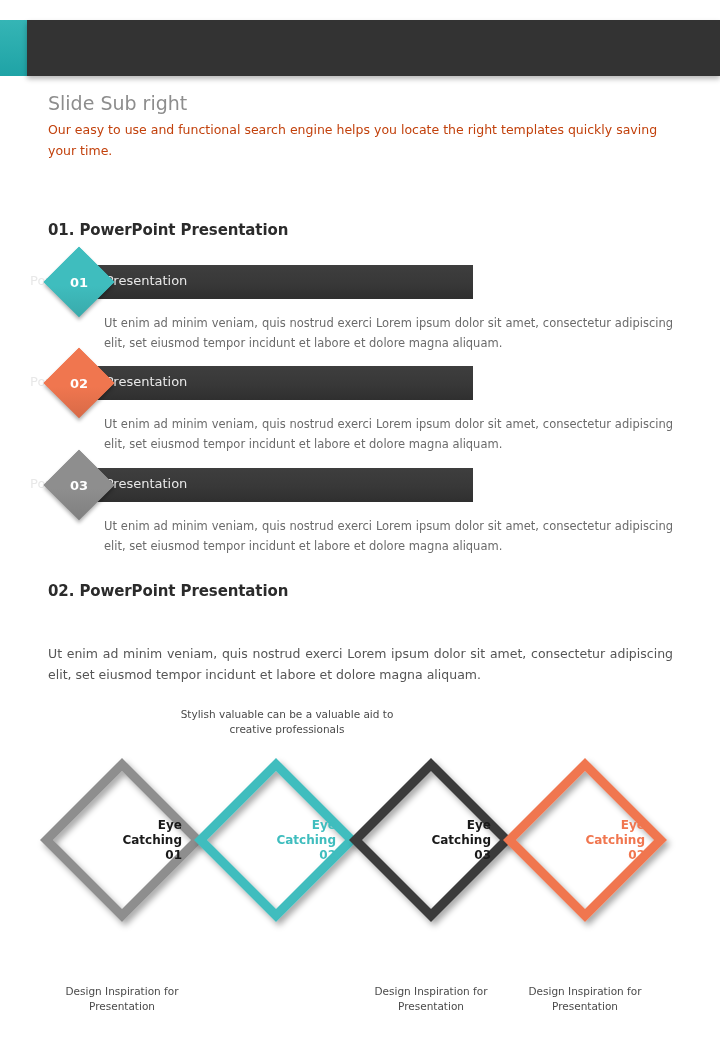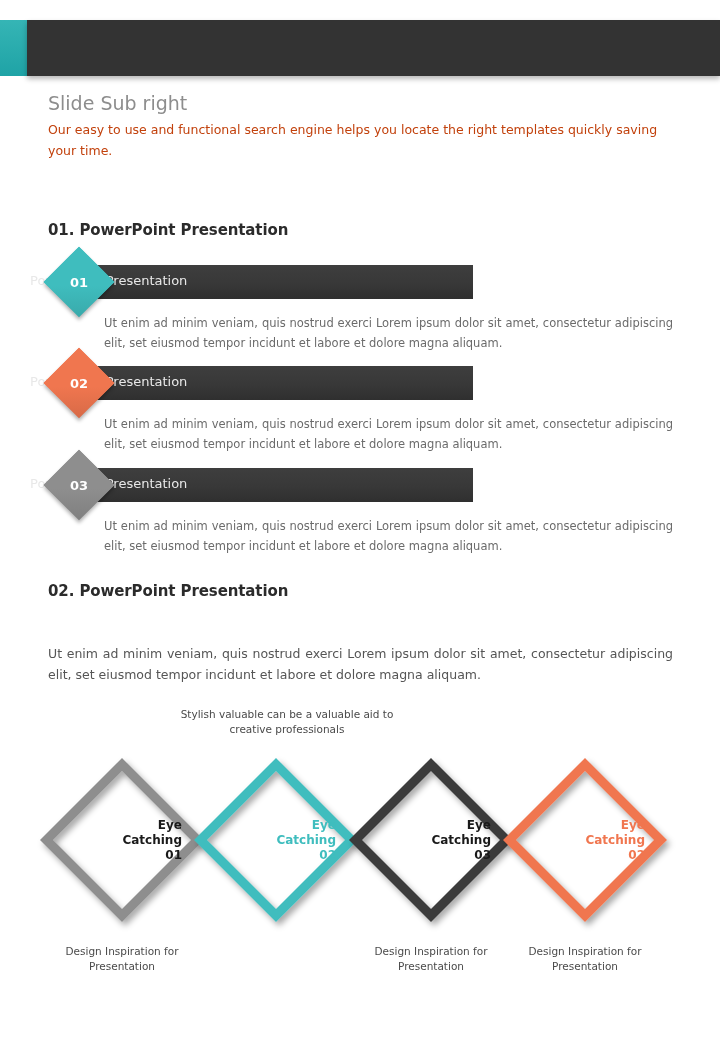--- a/index.html
+++ b/index.html
@@ -87,21 +87,21 @@
   .chain{position:absolute;left:0;top:0;width:720px;height:1040px;pointer-events:none;}
   .chain svg{position:absolute;left:0;top:0;}
 
   .chain-label{
     position:absolute;text-align:right;
     font-size:12px;font-weight:bold;line-height:1.25;
     width:120px;
   }
   .chain-caption{
     position:absolute;text-align:center;width:170px;
-    font-size:10.5px;color:#4a4a4a;line-height:1.4;
+    font-size:10.5px;color:#4a4a4a;line-height:1.4;margin-top:40px;
   }
   .chain-top-caption{
     position:absolute;text-align:center;width:240px;
     font-size:10.5px;color:#4a4a4a;line-height:1.4;
   }
 </style>
 </head>
 <body>
 
 <div class="header">

